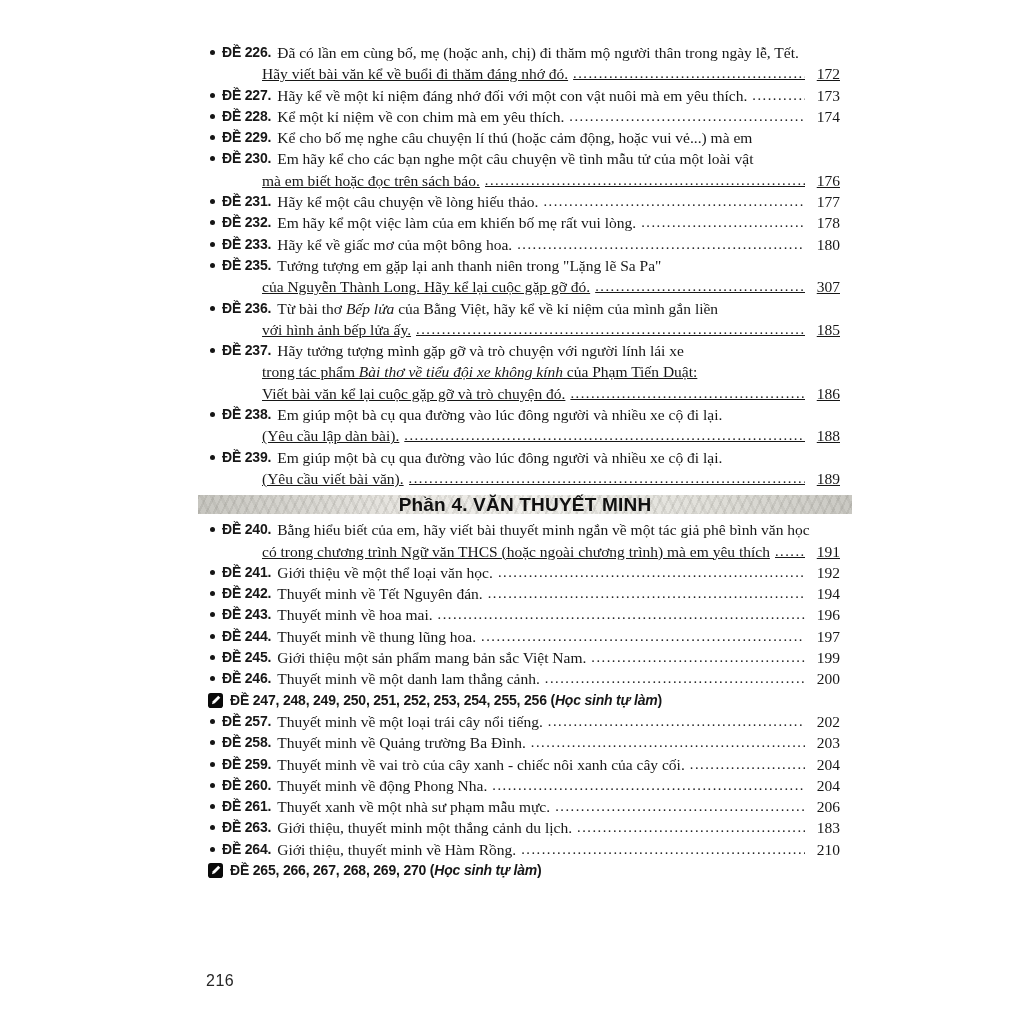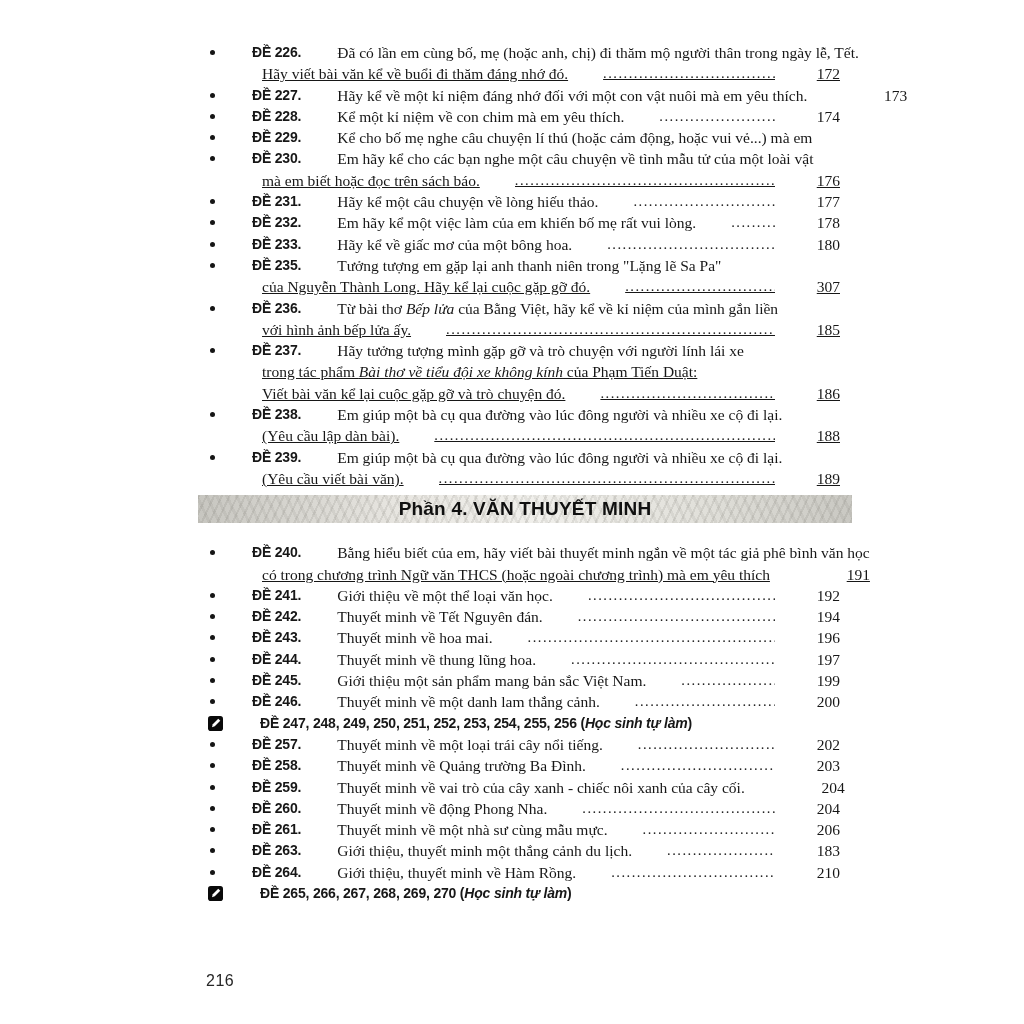--- a/index.html
+++ b/index.html
@@ -1,36 +1,36 @@
 <!DOCTYPE html>
 <html><head>
 <meta charset="utf-8">
 <style>
   html,body{margin:0;padding:0;}
   .page{position:relative;width:1024px;height:1024px;background:#ffffff;overflow:hidden;
         font-family:"Liberation Serif", serif;color:#171717;}
   .toc{position:absolute;left:210px;top:42px;width:630px;}
   .entry{margin:0;}
   .line{display:flex;align-items:center;white-space:nowrap;height:21.3px;line-height:21.3px;
-        font-size:15.5px;gap:30px;}
+        font-size:15.5px;}
   .line.cont{padding-left:52px;text-decoration:underline;}
   .dot{flex:none;width:5px;height:5px;background:#151515;border-radius:50%;
        align-self:flex-start;margin:8px 7px 0 0;}
   .lab{flex:none;font-family:"Liberation Sans", sans-serif;font-weight:bold;font-size:14px;
        letter-spacing:-0.2px;margin-right:6px;}
   .lab .it{font-style:italic;}
   .txt{flex:none;}
   .txt .it{font-style:italic;}
   .leader{flex:1 1 auto;overflow:hidden;margin:0 5px 0 5px;color:#222;font-size:14.5px;
           letter-spacing:1.5px;}
   .leader::after{content:"....................................................................................................................................................";}
   .pg{flex:none;width:30px;text-align:right;font-size:15.5px;}
   .pen{flex:none;align-self:center;width:15px;height:15px;margin:0 7px 0 -2px;display:inline-block;}
   .pen svg{display:block;}
-  .band{height:28px;margin:6px 0 19px -12px;width:calc(100% + 24px);
+  .band{height:19px;margin:6px 0 5px -12px;width:calc(100% + 24px);
         display:flex;align-items:center;justify-content:center;
         background:
           repeating-linear-gradient(115deg, rgba(110,108,100,.14) 0 2px, rgba(0,0,0,0) 2px 7px),
           repeating-linear-gradient(65deg, rgba(110,108,100,.10) 0 3px, rgba(0,0,0,0) 3px 9px),
           linear-gradient(90deg,#c7c6c0 0%,#e9e7e2 32%,#f1f0ec 52%,#e0dfd9 78%,#c9c8c2 100%);}
   .band-text{font-family:"Liberation Sans", sans-serif;font-weight:bold;font-size:19px;
              color:#101010;letter-spacing:.2px;}
   .footer-num{position:absolute;left:206px;top:972px;font-family:"Liberation Sans", sans-serif;
               font-size:16px;color:#262626;letter-spacing:.5px;}
 </style>
@@ -291,21 +291,21 @@
           <span class="lab">ĐỀ 260.</span>
           <span class="txt"><span>Thuyết minh về động Phong Nha. </span></span>
           <span class="leader"></span>
           <span class="pg">204</span>
         </div>
       </div>
       <div class="entry">
         <div class="line">
           <span class="dot"></span>
           <span class="lab">ĐỀ 261.</span>
-          <span class="txt"><span>Thuyết minh về một nhà sư cùng mẫu mực.</span></span>
+          <span class="txt"><span>Thuyết xanh về một nhà sư phạm mẫu mực.</span></span>
           <span class="leader"></span>
           <span class="pg">206</span>
         </div>
       </div>
       <div class="entry">
         <div class="line">
           <span class="dot"></span>
           <span class="lab">ĐỀ 263.</span>
           <span class="txt"><span>Giới thiệu, thuyết minh một thắng cảnh du lịch. </span></span>
           <span class="leader"></span>

